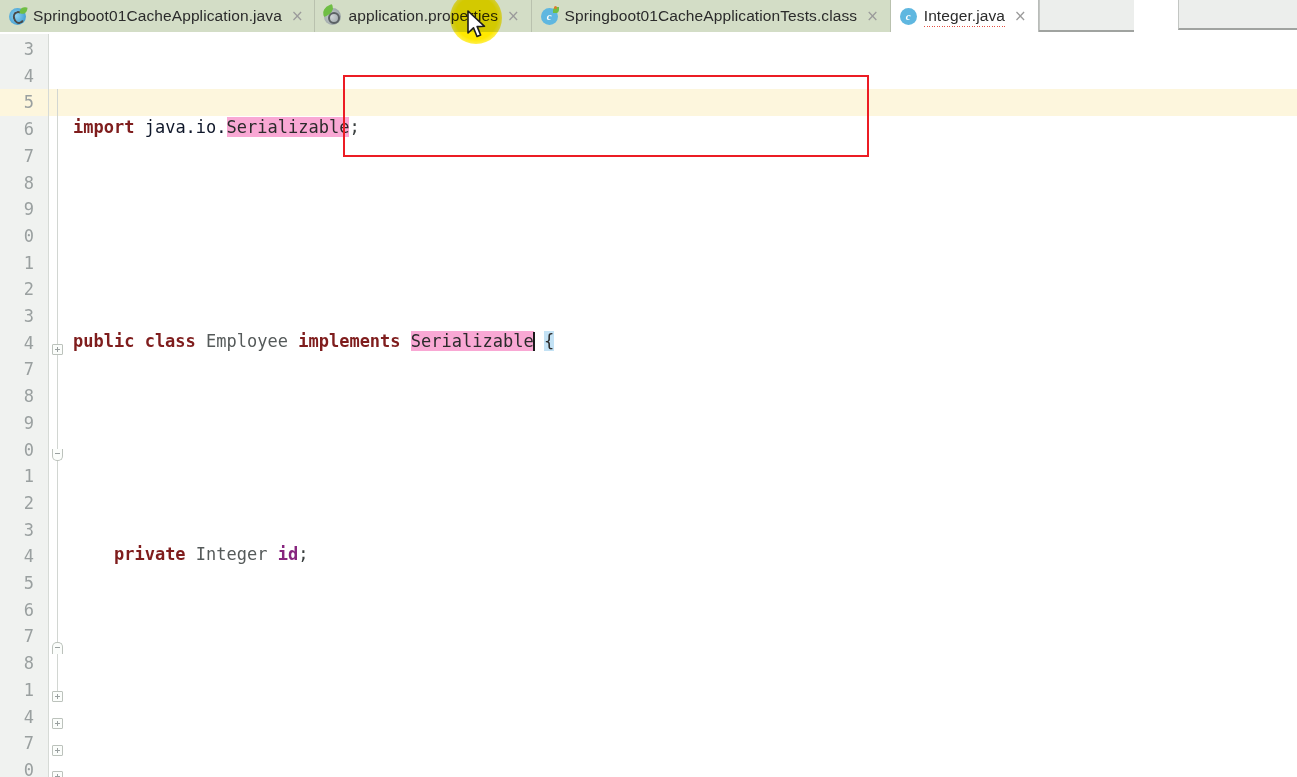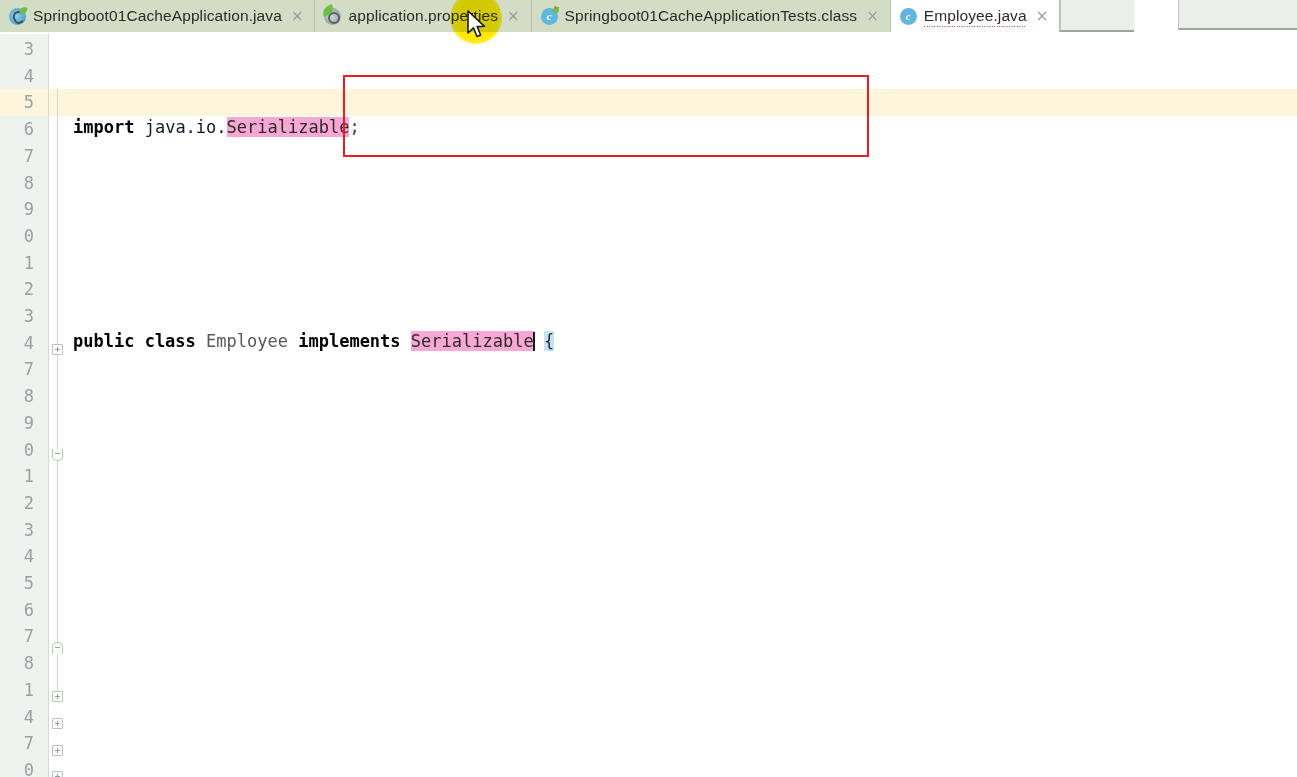--- a/index.html
+++ b/index.html
@@ -149,21 +149,21 @@
 
   
   .caretline{
     position:absolute;left:0;width:1297px;height:26.7px;background:#fdf6dd;
   }
   .caretline-gut{
     position:absolute;left:0;width:48px;height:26.7px;background:#fdf6dd;
   }
 
   
-  .kw{color:#000000;font-weight:bold;}
+  .kw{color:#7f1d1d;font-weight:bold;}
   .typ{color:#555a5a;}
   .fld{color:#87257e;font-weight:bold;}
   .pln{color:#3a3f3f;}
   .imp{color:#0f172a;}
   .sel{background:#f9a8d4;}
   .brhl{background:#c3e2f5;}
 
   
   .caret{
     display:inline-block;width:2px;height:19px;background:#1a1a1a;
@@ -218,21 +218,21 @@
           <span>c</span>
         </span>
       <span class="tab-label">Springboot01CacheApplicationTests.class</span>
       <span class="tab-close">×</span>
     </div>
 
     <div class="tab active">
       <span class="ico ico-class">
           <span>c</span>
         </span>
-      <span class="tab-label">Employee.java</span>
+      <span class="tab-label">Integer.java</span>
       <span class="tab-close">×</span>
     </div>
 
     <div class="tab-filler"></div>
   </div>
   <div class="scroll-nub"></div>
 
   <div class="editor">
 
     <div class="caretline" style="top:55.4px;"></div>
@@ -281,20 +281,21 @@
     <div class="code">
 
       <div class="cl"><span class="kw">import</span> <span class="imp">java.io.</span><span class="sel">Serializable</span><span class="pln">;</span></div>
 
       <div class="cl"></div>
 
       <div class="cl"><span class="kw">public class</span> <span class="typ">Employee</span> <span class="kw">implements</span> <span class="sel">Serializable</span><span class="caret"></span> <span class="brhl">{</span></div>
 
       <div class="cl"></div>
 
+      <div class="cl">    <span class="kw">private</span> <span class="typ">Integer</span> <span class="fld">id</span><span class="pln">;</span></div>
       
       
 
       
       
 
       
 
       
       

